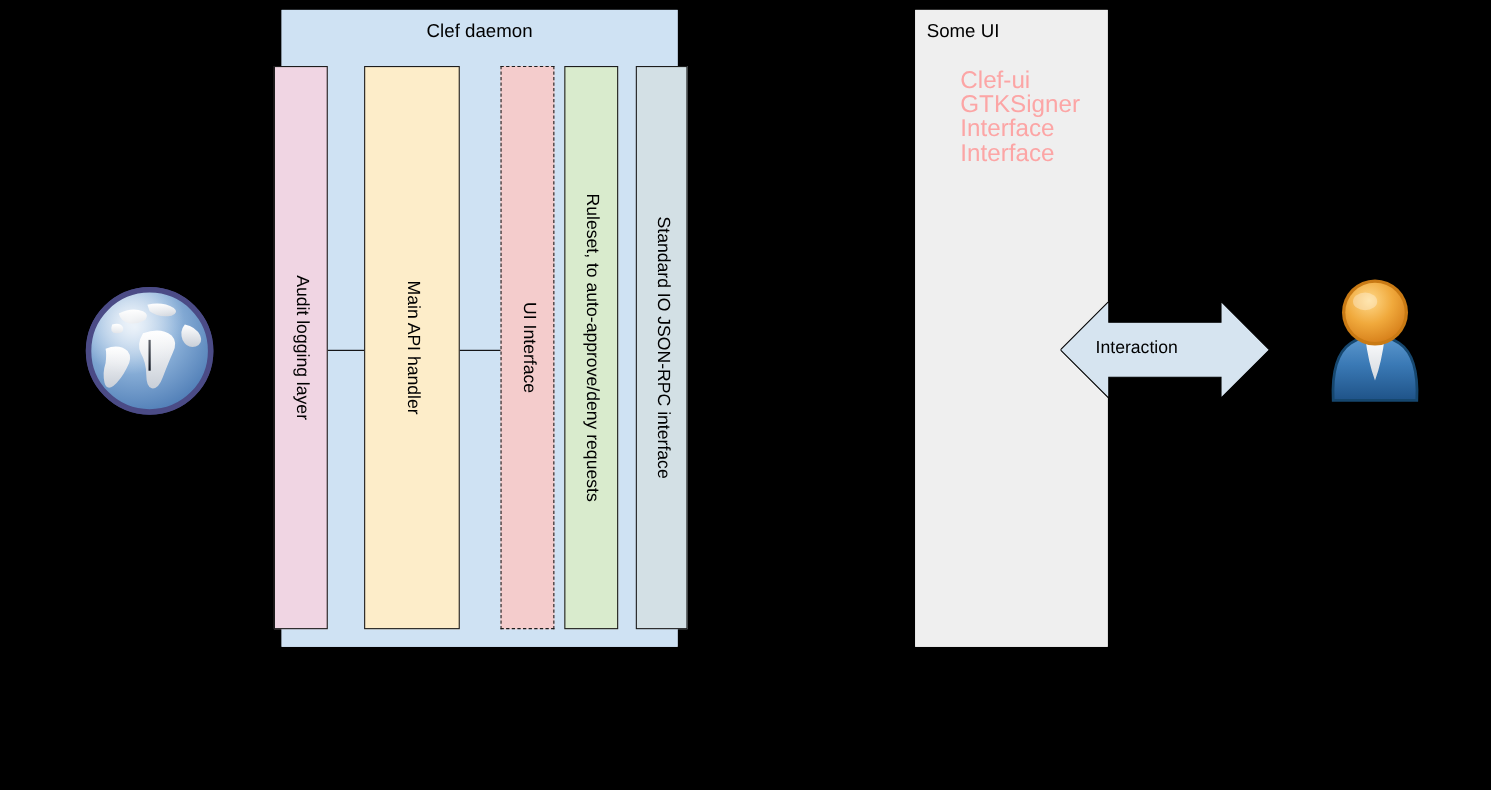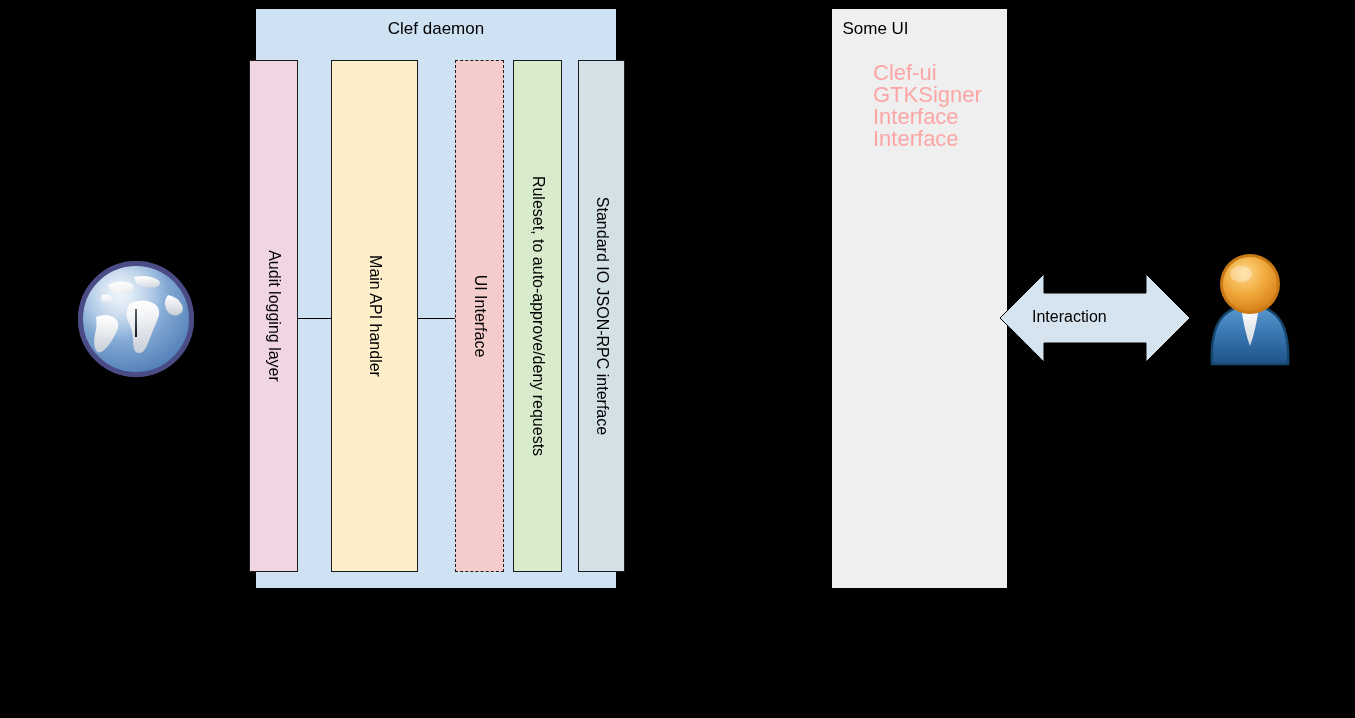--- a/index.html
+++ b/index.html
@@ -128,21 +128,21 @@
     position: absolute;
     font-size: 16px;
     line-height: 21px;
     color: #000000;
     white-space: nowrap;
   }
 
   .arrow-stdio { left: 628px; top: 274px; }
   .arrow-stdio .darrow-label { left: 31px; top: 21px; }
 
-  .arrow-user { left: 1000px; top: 274px; }
+  .arrow-user { left: 964px; top: 274px; }
   .arrow-user .darrow-label { left: 32px; top: 32px; }
 
   
   .icon-globe {
     position: absolute;
     left: 72px;
     top: 255px;
     width: 128px;
     height: 128px;
   }

